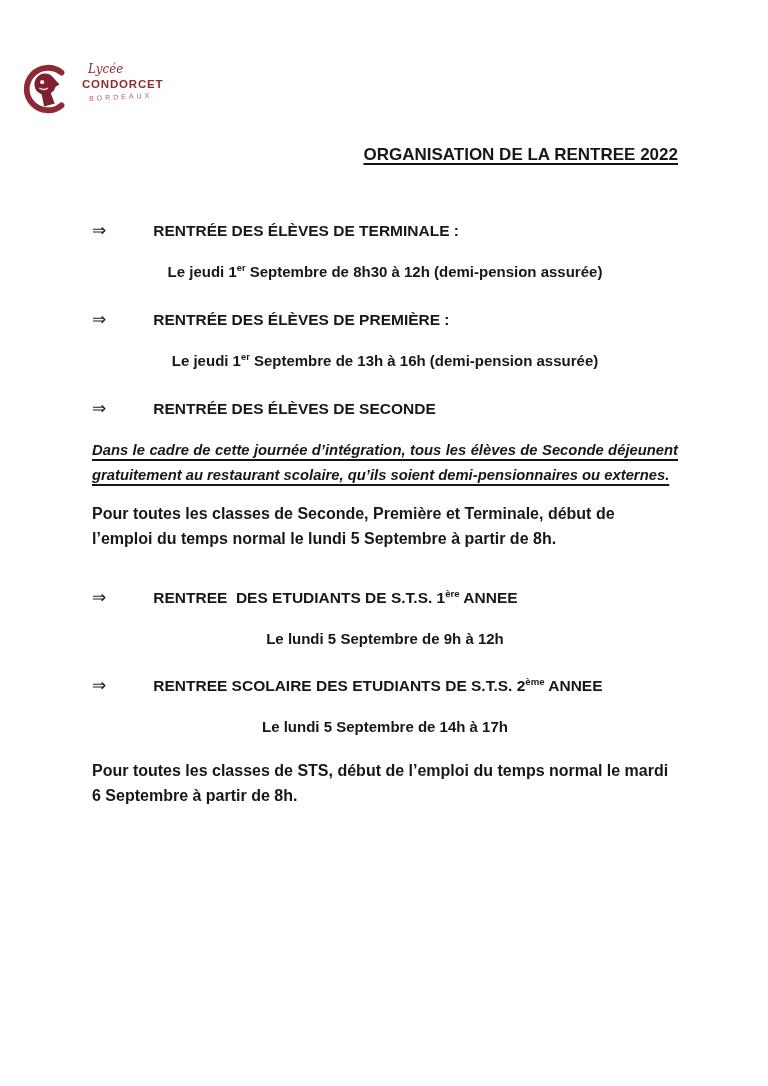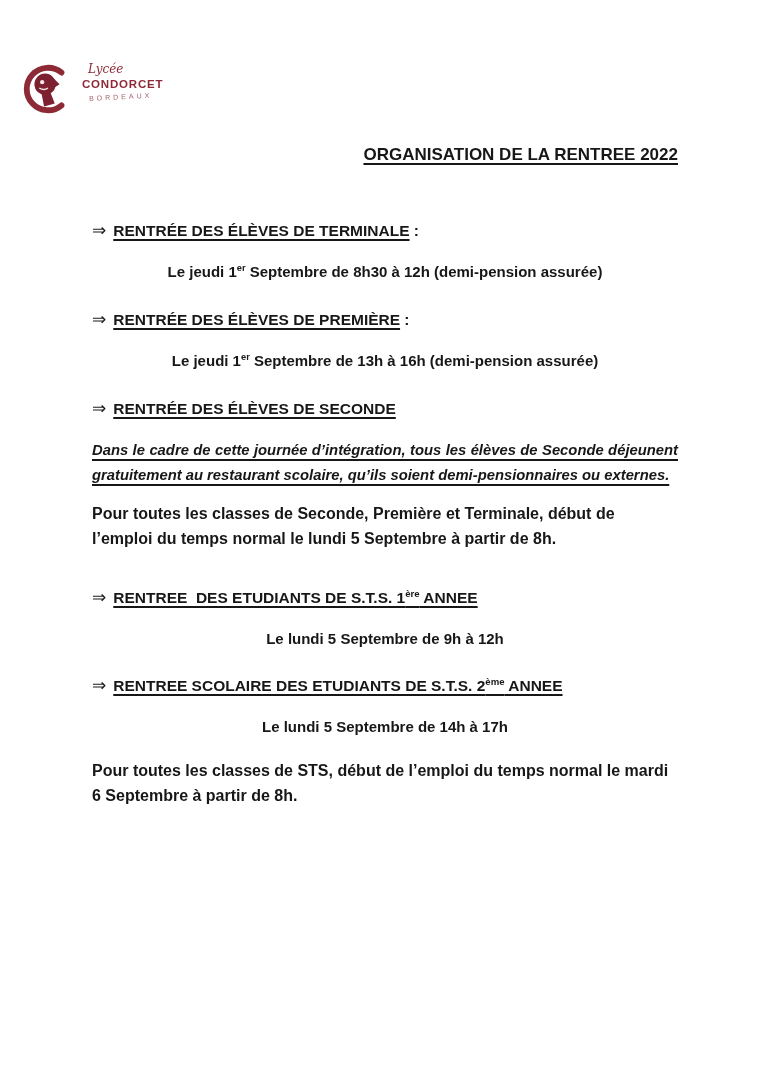--- a/index.html
+++ b/index.html
@@ -73,23 +73,23 @@
   .sh-3 { margin-top: 27px; }
   .sh-4 { margin-top: 36px; }
   .sh-5 { margin-top: 26px; }
   .arrow {
     text-decoration: none;
     font-weight: normal;
     font-size: 17px;
     padding-right: 7px;
   }
   .hu {
-    text-decoration: underline;
     text-decoration-thickness: 2px;
     text-underline-offset: 3px;
+    margin-left: 40px;
   }
   .section-detail {
     margin-top: 20px;
     text-align: center;
     font-size: 15px;
     line-height: 21px;
   }
   sup.sup { font-size: 0.62em; line-height: 0; vertical-align: super; }
 
   .note {

